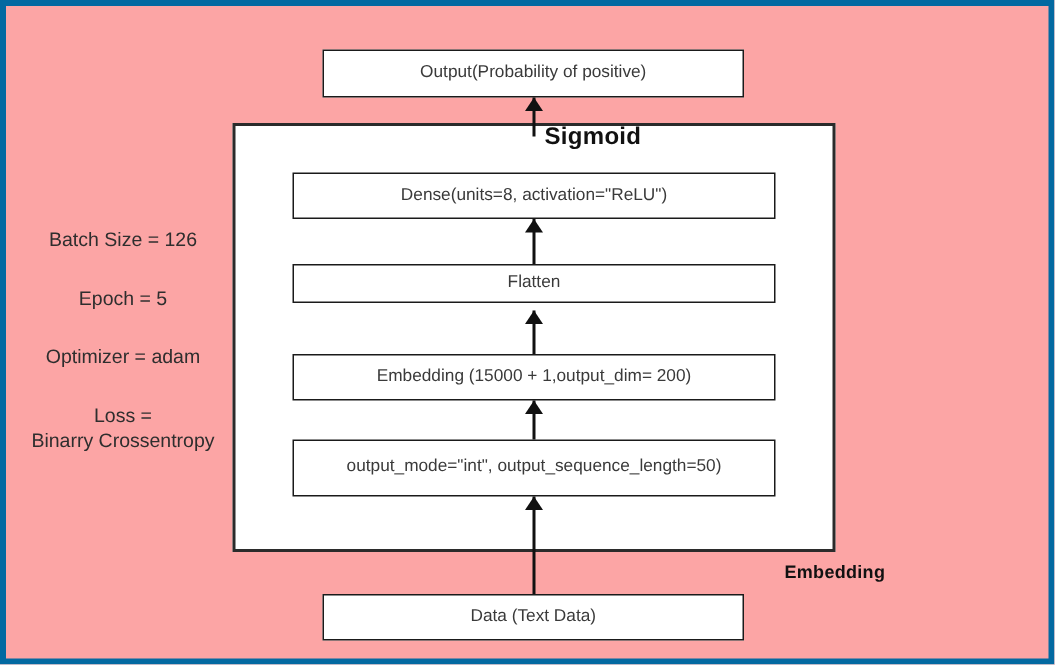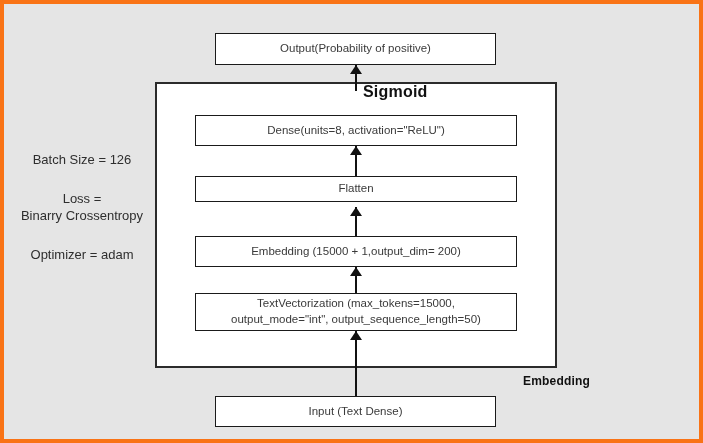--- a/index.html
+++ b/index.html
@@ -9,22 +9,22 @@
   }
   body {
     font-family: "Liberation Sans", sans-serif;
   }
 
   #diagram-frame {
     position: relative;
     width: 703px;
     height: 443px;
     box-sizing: border-box;
-    background: #e5e5e5;
-    border: 4px solid #f97316;
+    background: #fca5a5;
+    border: 4px solid #0369a1;
     overflow: hidden;
   }
 
   
   .node-box {
     position: absolute;
     box-sizing: border-box;
     border: 1.6px solid #1a1a1a;
     background: #ffffff;
     color: #3a3a3a;
@@ -172,27 +172,26 @@
   <div class="node-box layer-box" id="flatten-box">
     <span>Flatten</span>
   </div>
 
   <div class="node-box layer-box" id="embedding-box">
     <span>Embedding (15000 + 1,output_dim= 200)</span>
   </div>
 
   <div class="node-box layer-box" id="textvec-box">
     <span>
-      <span>TextVectorization (max_tokens=15000,</span>
       <span class="line2">output_mode="int", output_sequence_length=50)</span>
     </span>
   </div>
 
   <div class="node-box" id="input-box">
-    <span>Input (Text Dense)</span>
+    <span>Data (Text Data)</span>
   </div>
 
   <div class="connector" id="conn-out"></div>
   <div class="arrow-head" id="head-out"></div>
 
   <div class="connector" id="conn-dense"></div>
   <div class="arrow-head" id="head-dense"></div>
 
   <div class="connector" id="conn-flatten"></div>
   <div class="arrow-head" id="head-flatten"></div>
@@ -201,21 +200,24 @@
   <div class="arrow-head" id="head-embed"></div>
 
   <div class="connector" id="conn-input"></div>
   <div class="arrow-head" id="head-textvec"></div>
 
   <div id="hyperparams">
     <div class="hp-item">
       <span>Batch Size = 126</span>
     </div>
     <div class="hp-item">
+      <span>Epoch = 5</span>
+    </div>
+    <div class="hp-item">
+      <span>Optimizer = adam</span>
+    </div>
+    <div class="hp-item">
       <span>Loss =</span>
       <span class="hp-l2">Binarry Crossentropy</span>
     </div>
-    <div class="hp-item">
-      <span>Optimizer = adam</span>
-    </div>
   </div>
 
 </div>
 
 </body></html>

